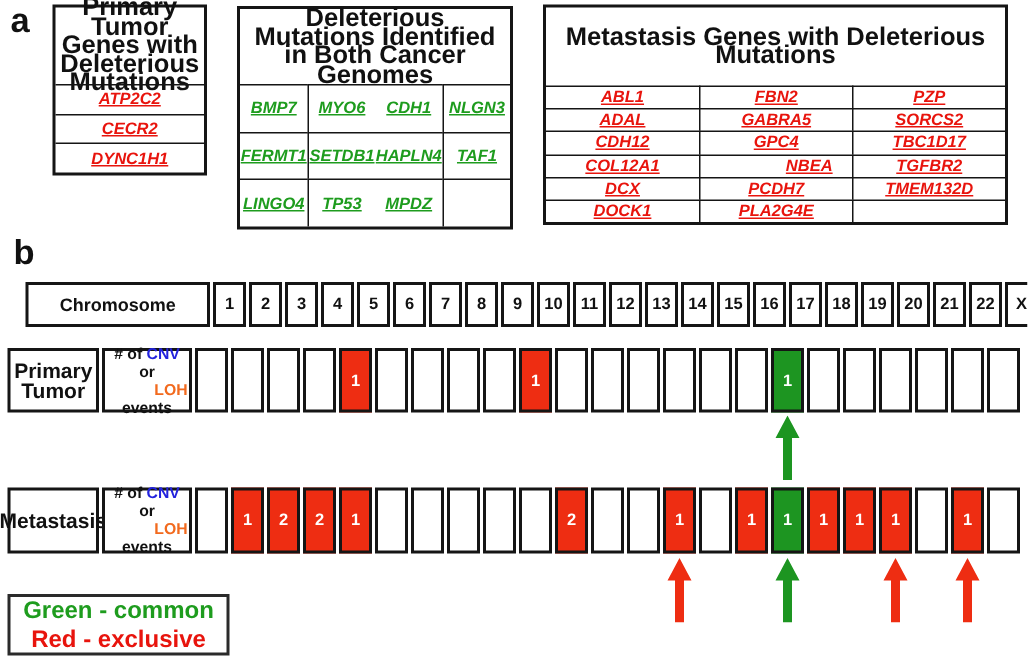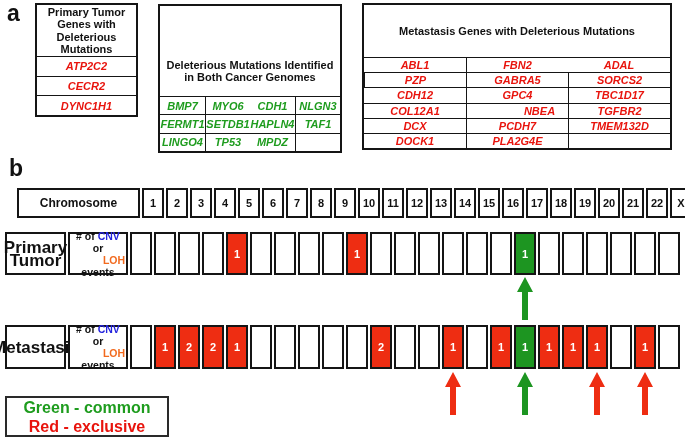--- a/index.html
+++ b/index.html
@@ -32,41 +32,42 @@
   #box-0 { left: 35px;  top: 3px; width: 103px; height: 114px; }
   #box-1 { left: 158px; top: 4px; width: 184px; height: 149px; }
   #box-2 { left: 362px; top: 3px; width: 310px; height: 147px; }
   .box-title {
     flex: none;
     display: flex;
     align-items: center;
     justify-content: center;
     text-align: center;
     font-weight: bold;
-    font-size: 11px;
+    font-size: 17px;
     line-height: 12.5px;
     color: #111;
     padding: 0 2px;
   }
   #box-0 .box-title { height: 51px; }
-  #box-1 .box-title { height: 50px; margin-top: 40px; }
+  #box-1 .box-title { height: 50px; }
   #box-2 .box-title { height: 52px; }
   .gene-grid {
     flex: 1;
     display: grid;
     grid-auto-rows: 1fr;
   }
   .gene-cell {
     display: flex;
     align-items: center;
     justify-content: center;
     font-weight: bold;
     font-style: italic;
     font-size: 11px;
     border-top: 1.5px solid #151515;
+    text-decoration: underline;
   }
   .gene-cell.bl { border-left: 1.5px solid #151515; }
 
   
   .chrom-row {
     position: absolute;
     display: flex;
     gap: 2px;
   }
   .cell {
@@ -80,38 +81,38 @@
     color: #111;
     flex: none;
   }
   #header-row { left: 5px; top: 188px; padding-left: 12px; }
   #header-row .cell { height: 30px; }
   #primary-row { left: 5px; top: 232px; }
   #primary-row .cell { height: 43px; }
   #metastasis-row { left: 5px; top: 325px; }
   #metastasis-row .cell { height: 44px; }
   .w-full   { width: 123px; font-size: 12px; }
-  .w-name   { width: 61px; font-size: 17px; text-align: center; line-height: 13px; padding: 0 1px; }
+  .w-name   { width: 61px; font-size: 14px; text-align: center; line-height: 13px; padding: 0 1px; }
   .w-events { width: 60px; font-size: 10.5px; line-height: 12px; flex-direction: column; text-align: center; }
   .chrom-cell { width: 22px; font-size: 11px; }
   .chrom-cell.exclusive { background: var(--red-cell); color: #fff; }
   .chrom-cell.common    { background: var(--green-cell); color: #fff; }
   .cnv { color: var(--cnv-blue); text-align: center; }
   .loh { color: var(--loh-orange); margin-left: 32px; }
 
   
   .arrow { position: absolute; width: 18px; height: 43px; }
   .arrow.common    { color: var(--green-cell); }
   .arrow.exclusive { color: var(--red-cell); }
 
   
   .legend {
     position: absolute;
     left: 5px; top: 396px;
-    width: 164px; height: 41px;
+    width: 148px; height: 41px;
     border: 2px solid #2a2a2a;
     box-sizing: border-box;
     display: flex;
     flex-direction: column;
     align-items: center;
     justify-content: center;
     font-size: 16px;
     font-weight: bold;
     line-height: 19px;
   }
@@ -150,22 +151,22 @@
         <div class="gene-cell" style="color: rgb(30, 156, 30);">MPDZ</div>
         <div class="gene-cell bl" style="color: rgb(30, 156, 30);"></div>
       </div>
   </div>
 
   <div class="gene-box" id="box-2">
     <div class="box-title">Metastasis Genes with Deleterious Mutations</div>
     <div class="gene-grid" style="grid-template-columns: repeat(3, 1fr);">
         <div class="gene-cell" style="color: rgb(232, 20, 13);">ABL1</div>
         <div class="gene-cell bl" style="color: rgb(232, 20, 13);">FBN2</div>
+        <div class="gene-cell bl" style="color: rgb(232, 20, 13);">PZP</div>
         <div class="gene-cell" style="color: rgb(232, 20, 13);">ADAL</div>
-        <div class="gene-cell bl" style="color: rgb(232, 20, 13);">PZP</div>
         <div class="gene-cell bl" style="color: rgb(232, 20, 13);">GABRA5</div>
         <div class="gene-cell bl" style="color: rgb(232, 20, 13);">SORCS2</div>
         <div class="gene-cell" style="color: rgb(232, 20, 13);">CDH12</div>
         <div class="gene-cell bl" style="color: rgb(232, 20, 13);">GPC4</div>
         <div class="gene-cell bl" style="color: rgb(232, 20, 13);">TBC1D17</div>
         <div class="gene-cell" style="color: rgb(232, 20, 13);">COL12A1</div>
         <div class="gene-cell bl" style="color: rgb(232, 20, 13); padding-left: 44px;">NBEA</div>
         <div class="gene-cell bl" style="color: rgb(232, 20, 13);">TGFBR2</div>
         <div class="gene-cell" style="color: rgb(232, 20, 13);">DCX</div>
         <div class="gene-cell bl" style="color: rgb(232, 20, 13);">PCDH7</div>

